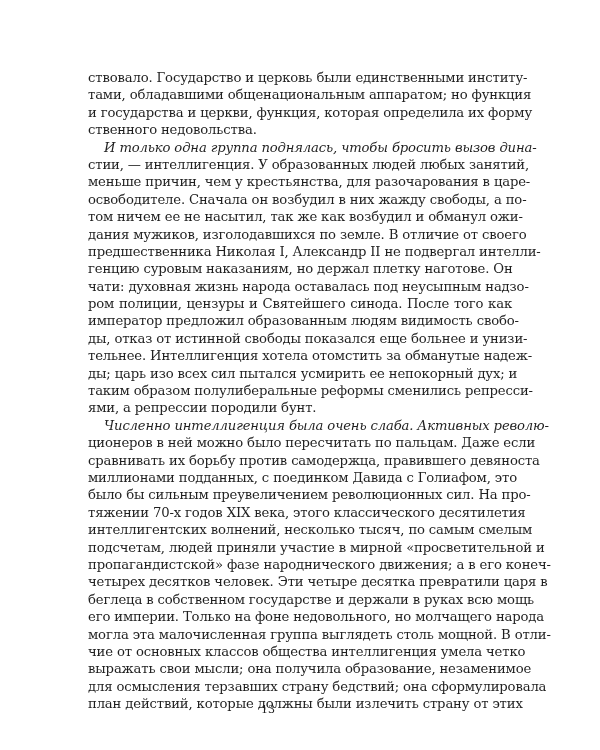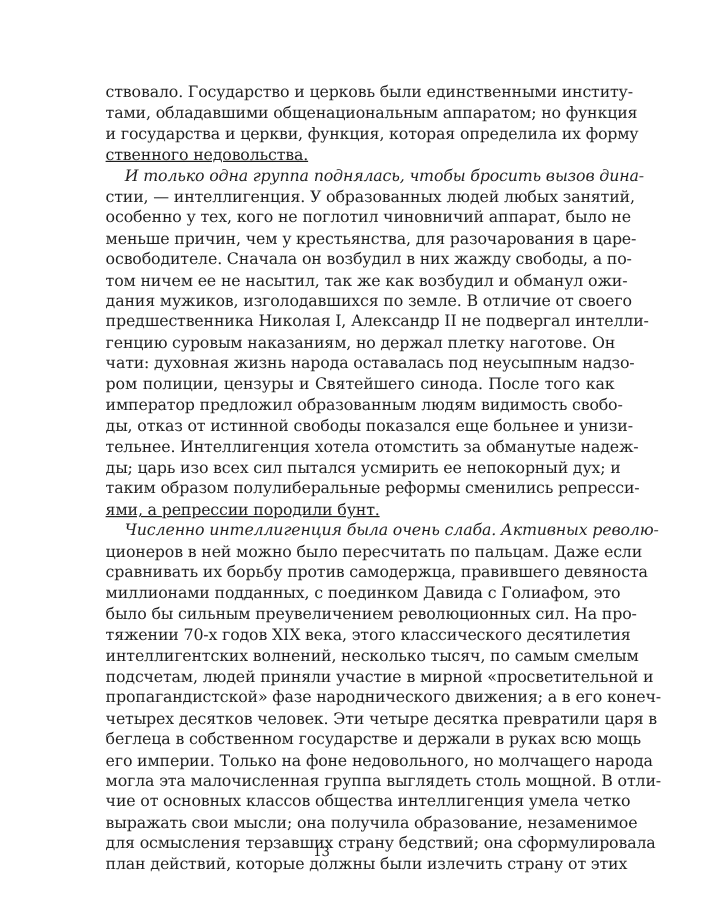--- a/index.html
+++ b/index.html
@@ -34,21 +34,20 @@
     }
     .line {
       display: block;
       white-space: nowrap;
       text-align: justify;
       text-align-last: justify;
       height: 17.4px;
     }
     .line.last {
       text-align-last: left;
-      text-decoration: underline;
     }
     .line.indent {
       padding-left: 16px;
       font-style: italic;
     }
     .page-number {
       position: absolute;
       left: 0;
       width: 536px;
       top: 679px;
@@ -65,21 +64,20 @@
   <div class="text-block" id="text-block">
       <div class="paragraph">
         <span class="line">ствовало. Государство и церковь были единственными институ-</span>
         <span class="line">тами, обладавшими общенациональным аппаратом; но функция</span>
         <span class="line">и государства и церкви, функция, которая определила их форму</span>
         <span class="line last">ственного недовольства.</span>
       </div>
       <div class="paragraph">
         <span class="line indent">И только одна группа поднялась, чтобы бросить вызов дина-</span>
         <span class="line">стии, — интеллигенция. У образованных людей любых занятий,</span>
-        <span class="line">особенно у тех, кого не поглотил чиновничий аппарат, было не</span>
         <span class="line">меньше причин, чем у крестьянства, для разочарования в царе-</span>
         <span class="line">освободителе. Сначала он возбудил в них жажду свободы, а по-</span>
         <span class="line">том ничем ее не насытил, так же как возбудил и обманул ожи-</span>
         <span class="line">дания мужиков, изголодавшихся по земле. В отличие от своего</span>
         <span class="line">предшественника Николая I, Александр II не подвергал интелли-</span>
         <span class="line">генцию суровым наказаниям, но держал плетку наготове. Он</span>
         <span class="line">чати: духовная жизнь народа оставалась под неусыпным надзо-</span>
         <span class="line">ром полиции, цензуры и Святейшего синода. После того как</span>
         <span class="line">император предложил образованным людям видимость свобо-</span>
         <span class="line">ды, отказ от истинной свободы показался еще больнее и унизи-</span>

